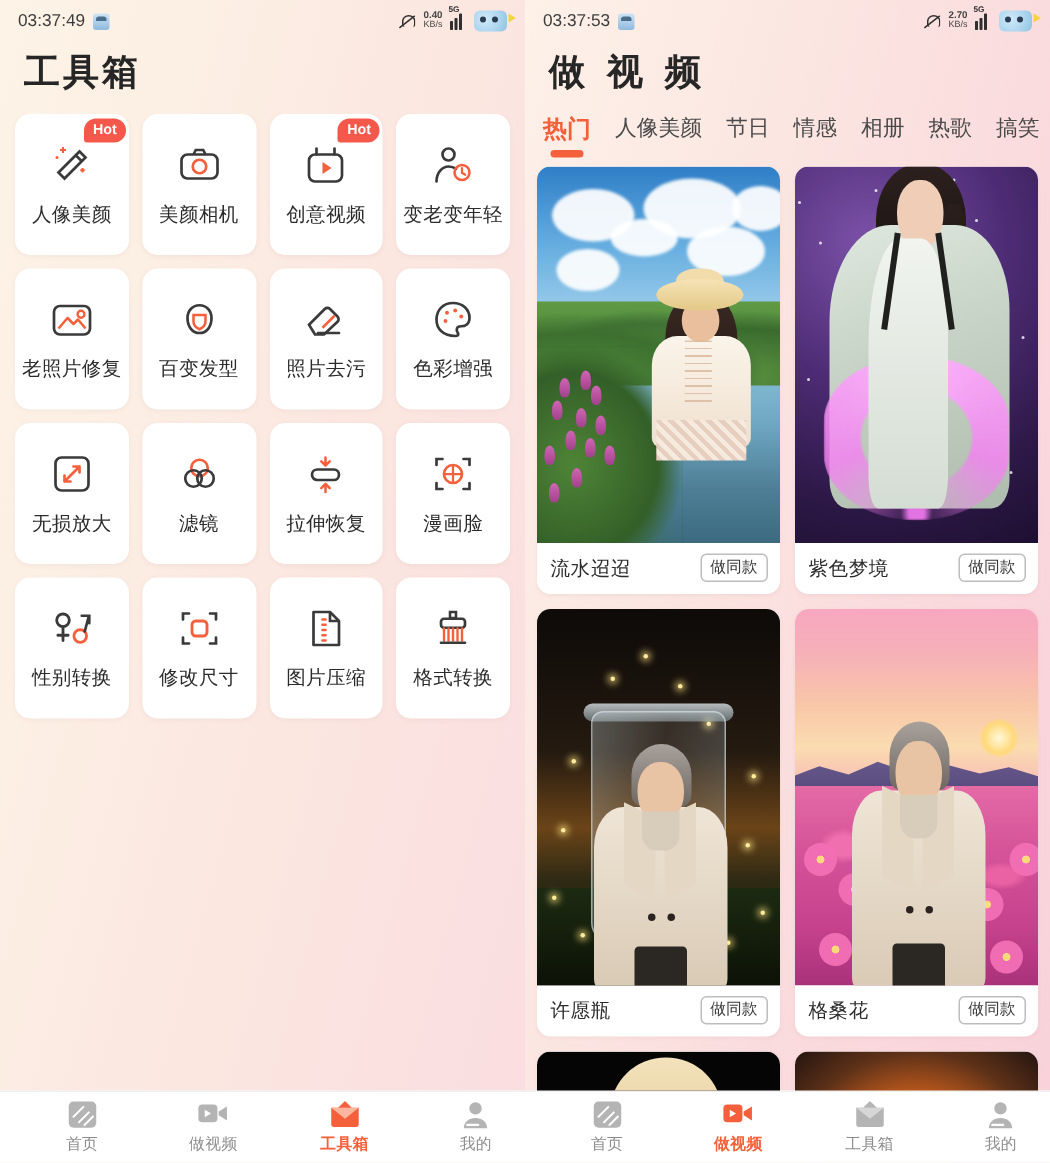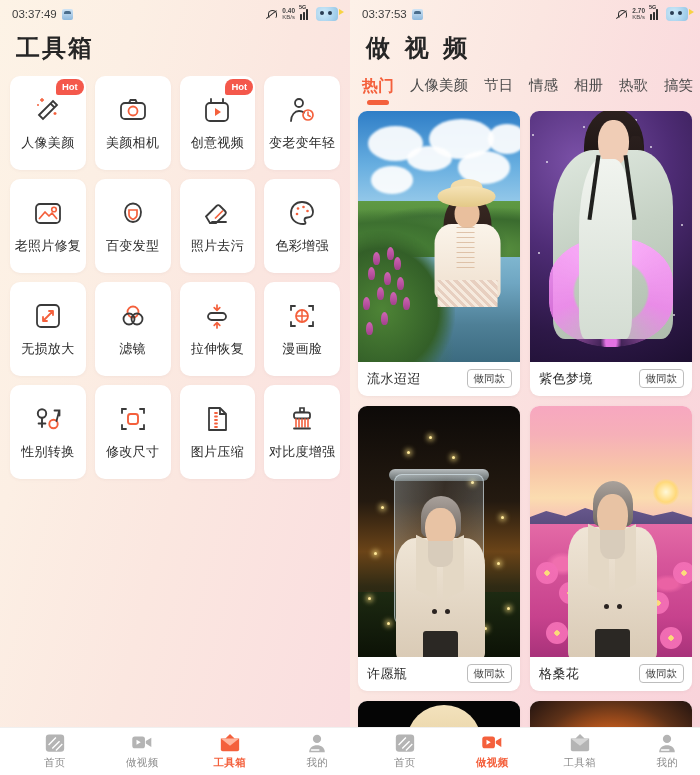--- a/index.html
+++ b/index.html
@@ -482,21 +482,21 @@
               </svg></span>
             <span class="tool-label">图片压缩</span>
           </div>
           <div class="tool-card">
             <span class="tool-icon"><svg viewBox="0 0 30 30" fill="none">
                 <path d="M13 4 h4 v4 h-4 Z" stroke="#3a3a3a" stroke-width="1.7" fill="none"></path>
                 <rect x="7" y="8.5" width="16" height="6" rx="2" stroke="#3a3a3a" stroke-width="1.8"></rect>
                 <path d="M9 15 v8 M12 15 v8 M15 15 v8 M18 15 v8 M21 15 v8" stroke="#F4603C" stroke-width="1.6" stroke-linecap="round"></path>
                 <path d="M7 24.5 h16" stroke="#3a3a3a" stroke-width="1.8" stroke-linecap="round"></path>
               </svg></span>
-            <span class="tool-label">对比度增强</span>
+            <span class="tool-label">格式转换</span>
           </div>
         </div>
     </div>
 
     <div class="bottomnav" id="navLeft">
         <div class="navitem">
           <span class="navicon"><svg viewBox="0 0 24 22" fill="none">
               <rect x="2" y="1.5" width="20" height="19" rx="3.5" fill="#b4b4b4"></rect>
               <path d="M5 13 L13 5 M9 17 L17 9 M13 19 L20 12" stroke="#fff" stroke-width="1.5"></path>
             </svg></span>

